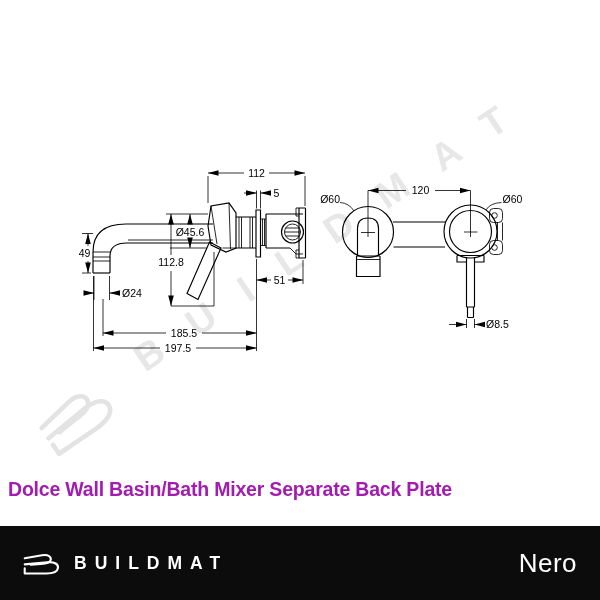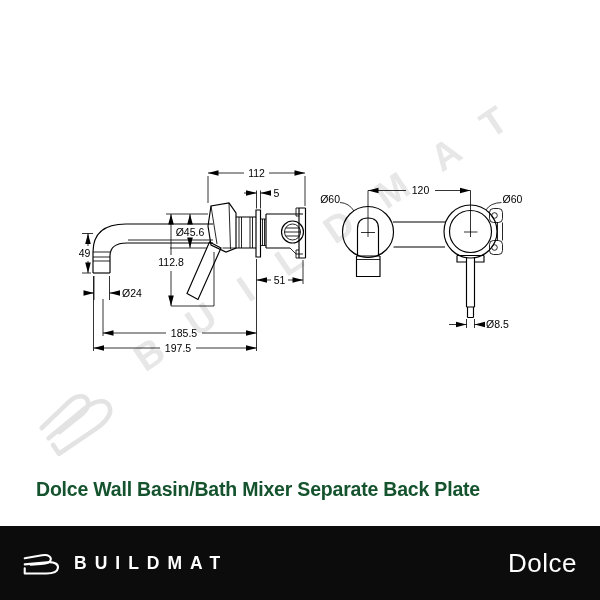--- a/index.html
+++ b/index.html
@@ -21,22 +21,22 @@
     pointer-events:none;
   }
   
   .drawing{position:absolute;left:0;top:0;}
   .o{fill:none;stroke:#000;stroke-width:1.15;stroke-linejoin:miter;stroke-linecap:butt;}
   .o2{fill:none;stroke:#000;stroke-width:0.85;}
   .d{fill:none;stroke:#000;stroke-width:0.8;}
   .t{font-family:"Liberation Sans",sans-serif;font-size:10.5px;fill:#000;}
   
   .title{
-    position:absolute;left:36px;top:478px;
-    font-size:19.5px;font-weight:bold;color:#14532d;letter-spacing:-0.2px;
+    position:absolute;left:8px;top:478px;
+    font-size:19.5px;font-weight:bold;color:#a21caf;letter-spacing:-0.2px;
     white-space:nowrap;
   }
   
   .footer{
     position:absolute;left:0;bottom:0;width:600px;height:74px;
     display:flex;align-items:center;justify-content:space-between;
     padding:0 23px;box-sizing:border-box;
   }
   .footer-left{display:flex;align-items:center;}
   .brand-word{
@@ -208,14 +208,14 @@
 <div class="footer" style="background:#0c0c0c;">
   <div class="footer-left">
     <svg width="38" height="27" viewBox="0 0 44 30">
       <g fill="none" stroke="#ffffff" stroke-width="2.4" stroke-linecap="round" stroke-linejoin="round">
         <path d="M2,9 L22,5.5 C30,4 33,8 32,11 C31,14.5 26,15.5 21,15.5 L9,16.5"></path>
         <path d="M2,16 L28,13.5 C37,12.8 41,16 40.5,20 C40,24.5 34,26.5 27,26.5 L2,26.5 L2,20.5"></path>
       </g>
     </svg>
     <span class="brand-word">BUILDMAT</span>
   </div>
-  <span class="collection-word">Dolce</span>
+  <span class="collection-word">Nero</span>
 </div>
 
 </body></html>

